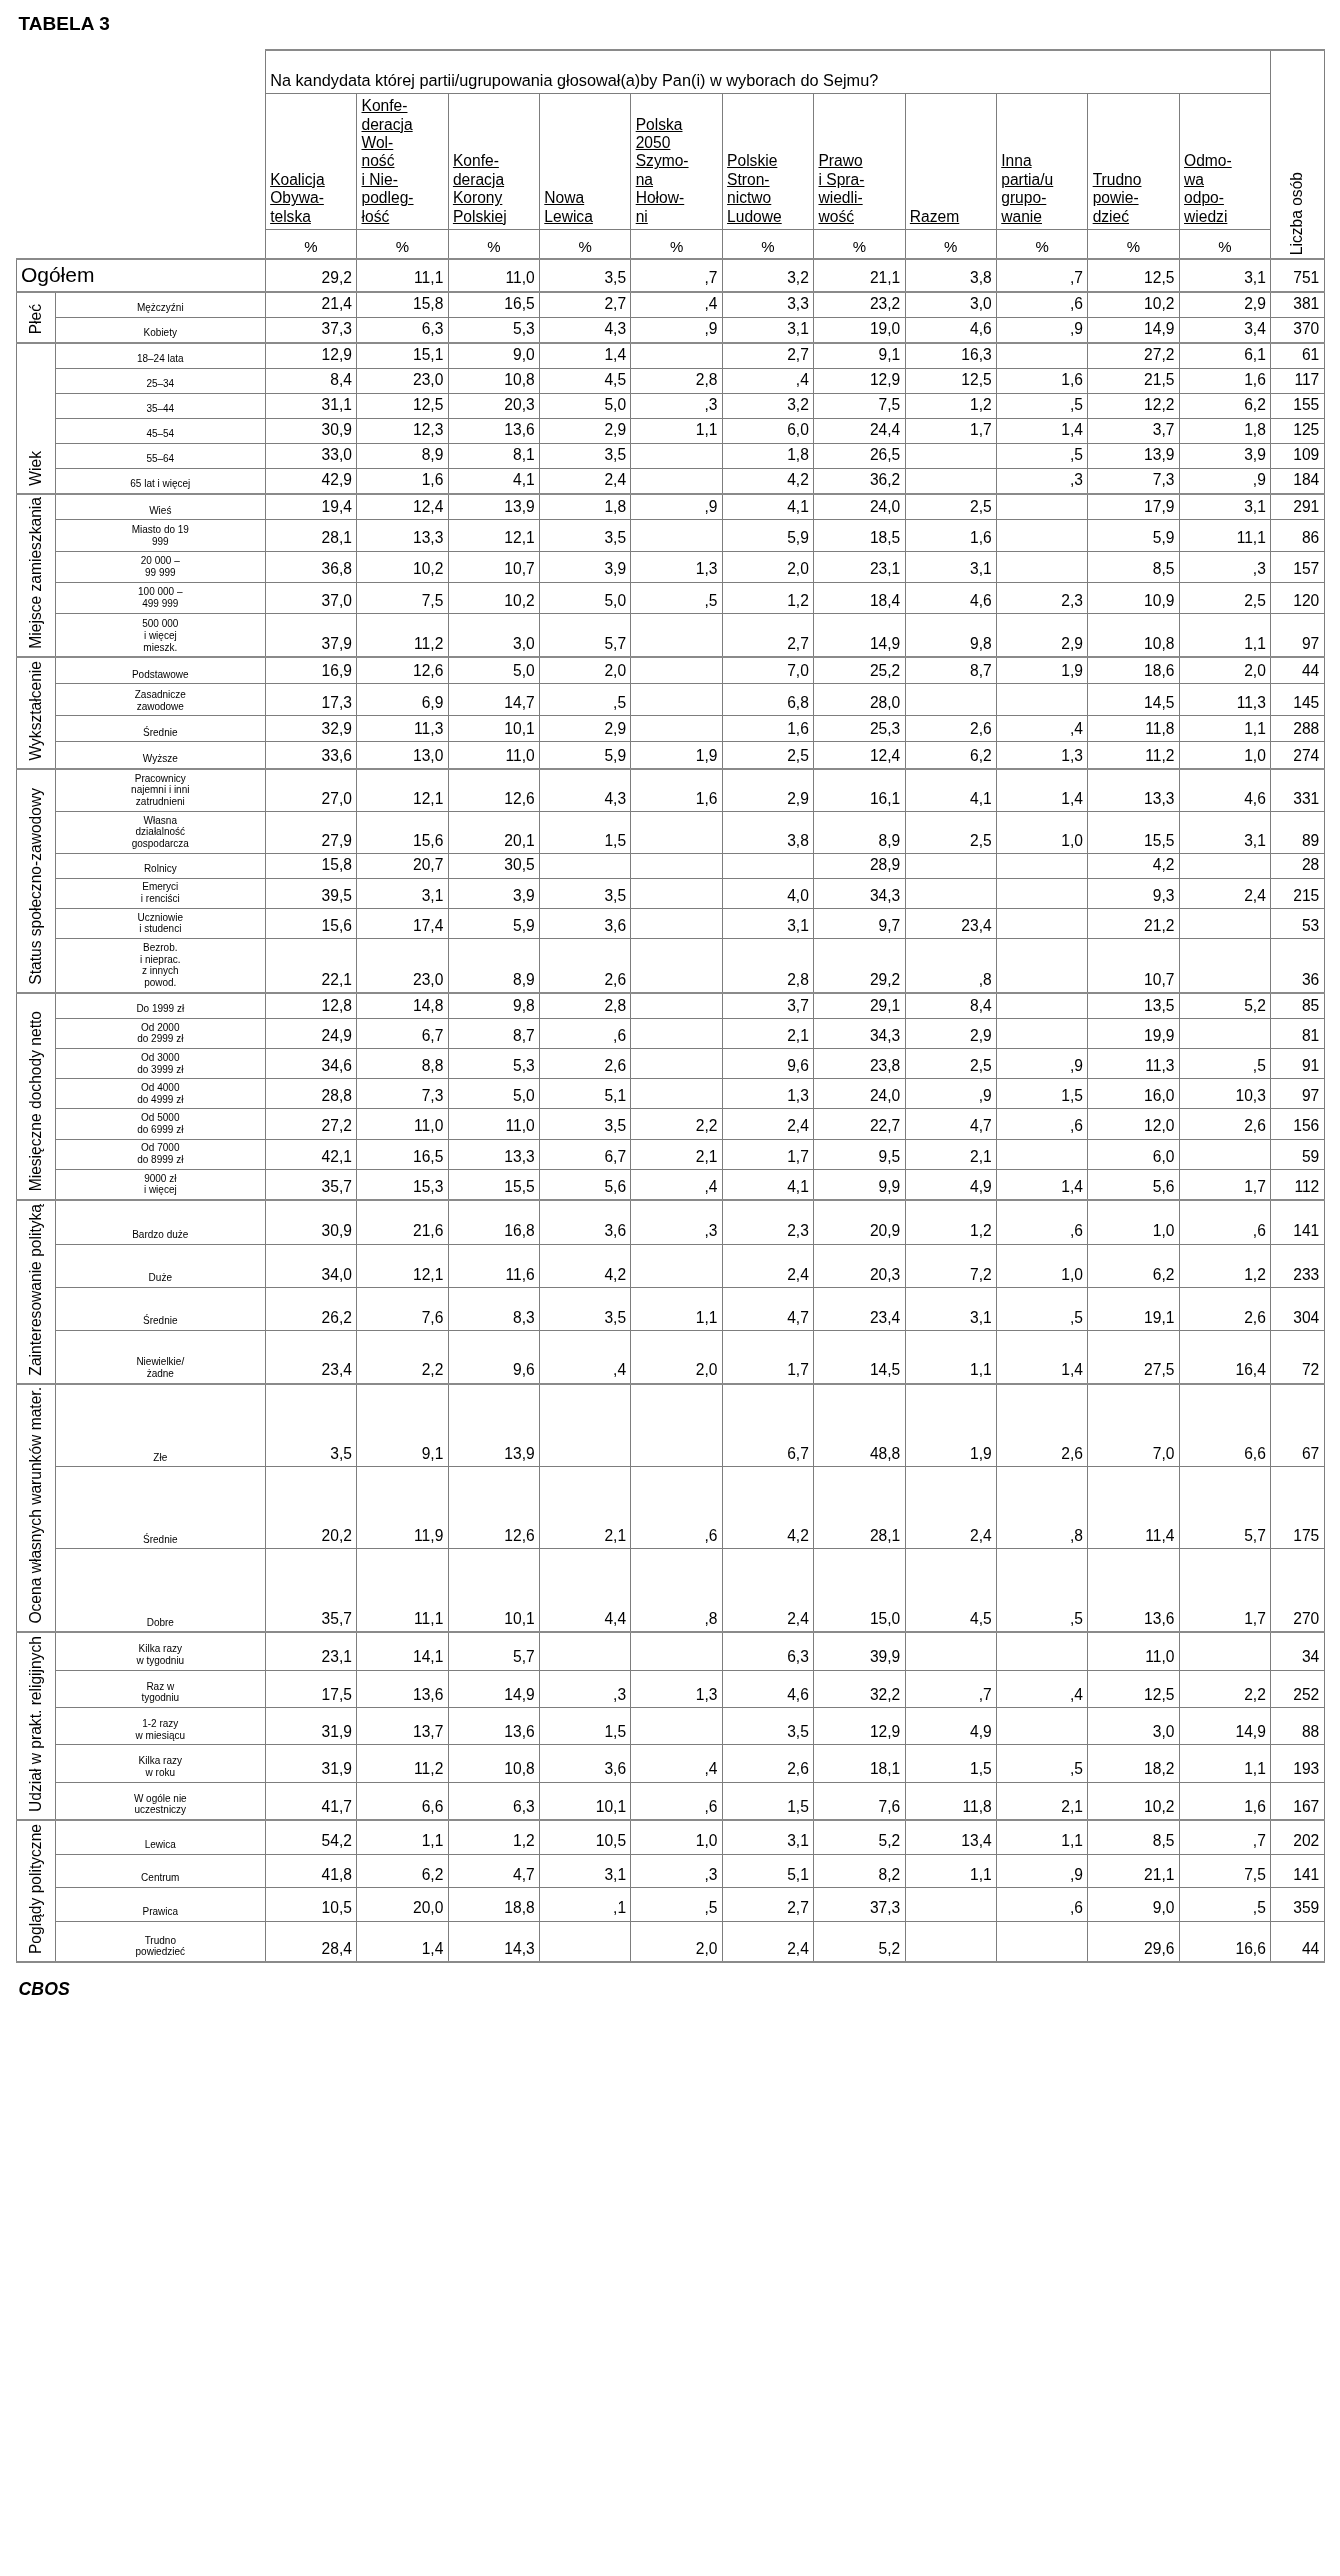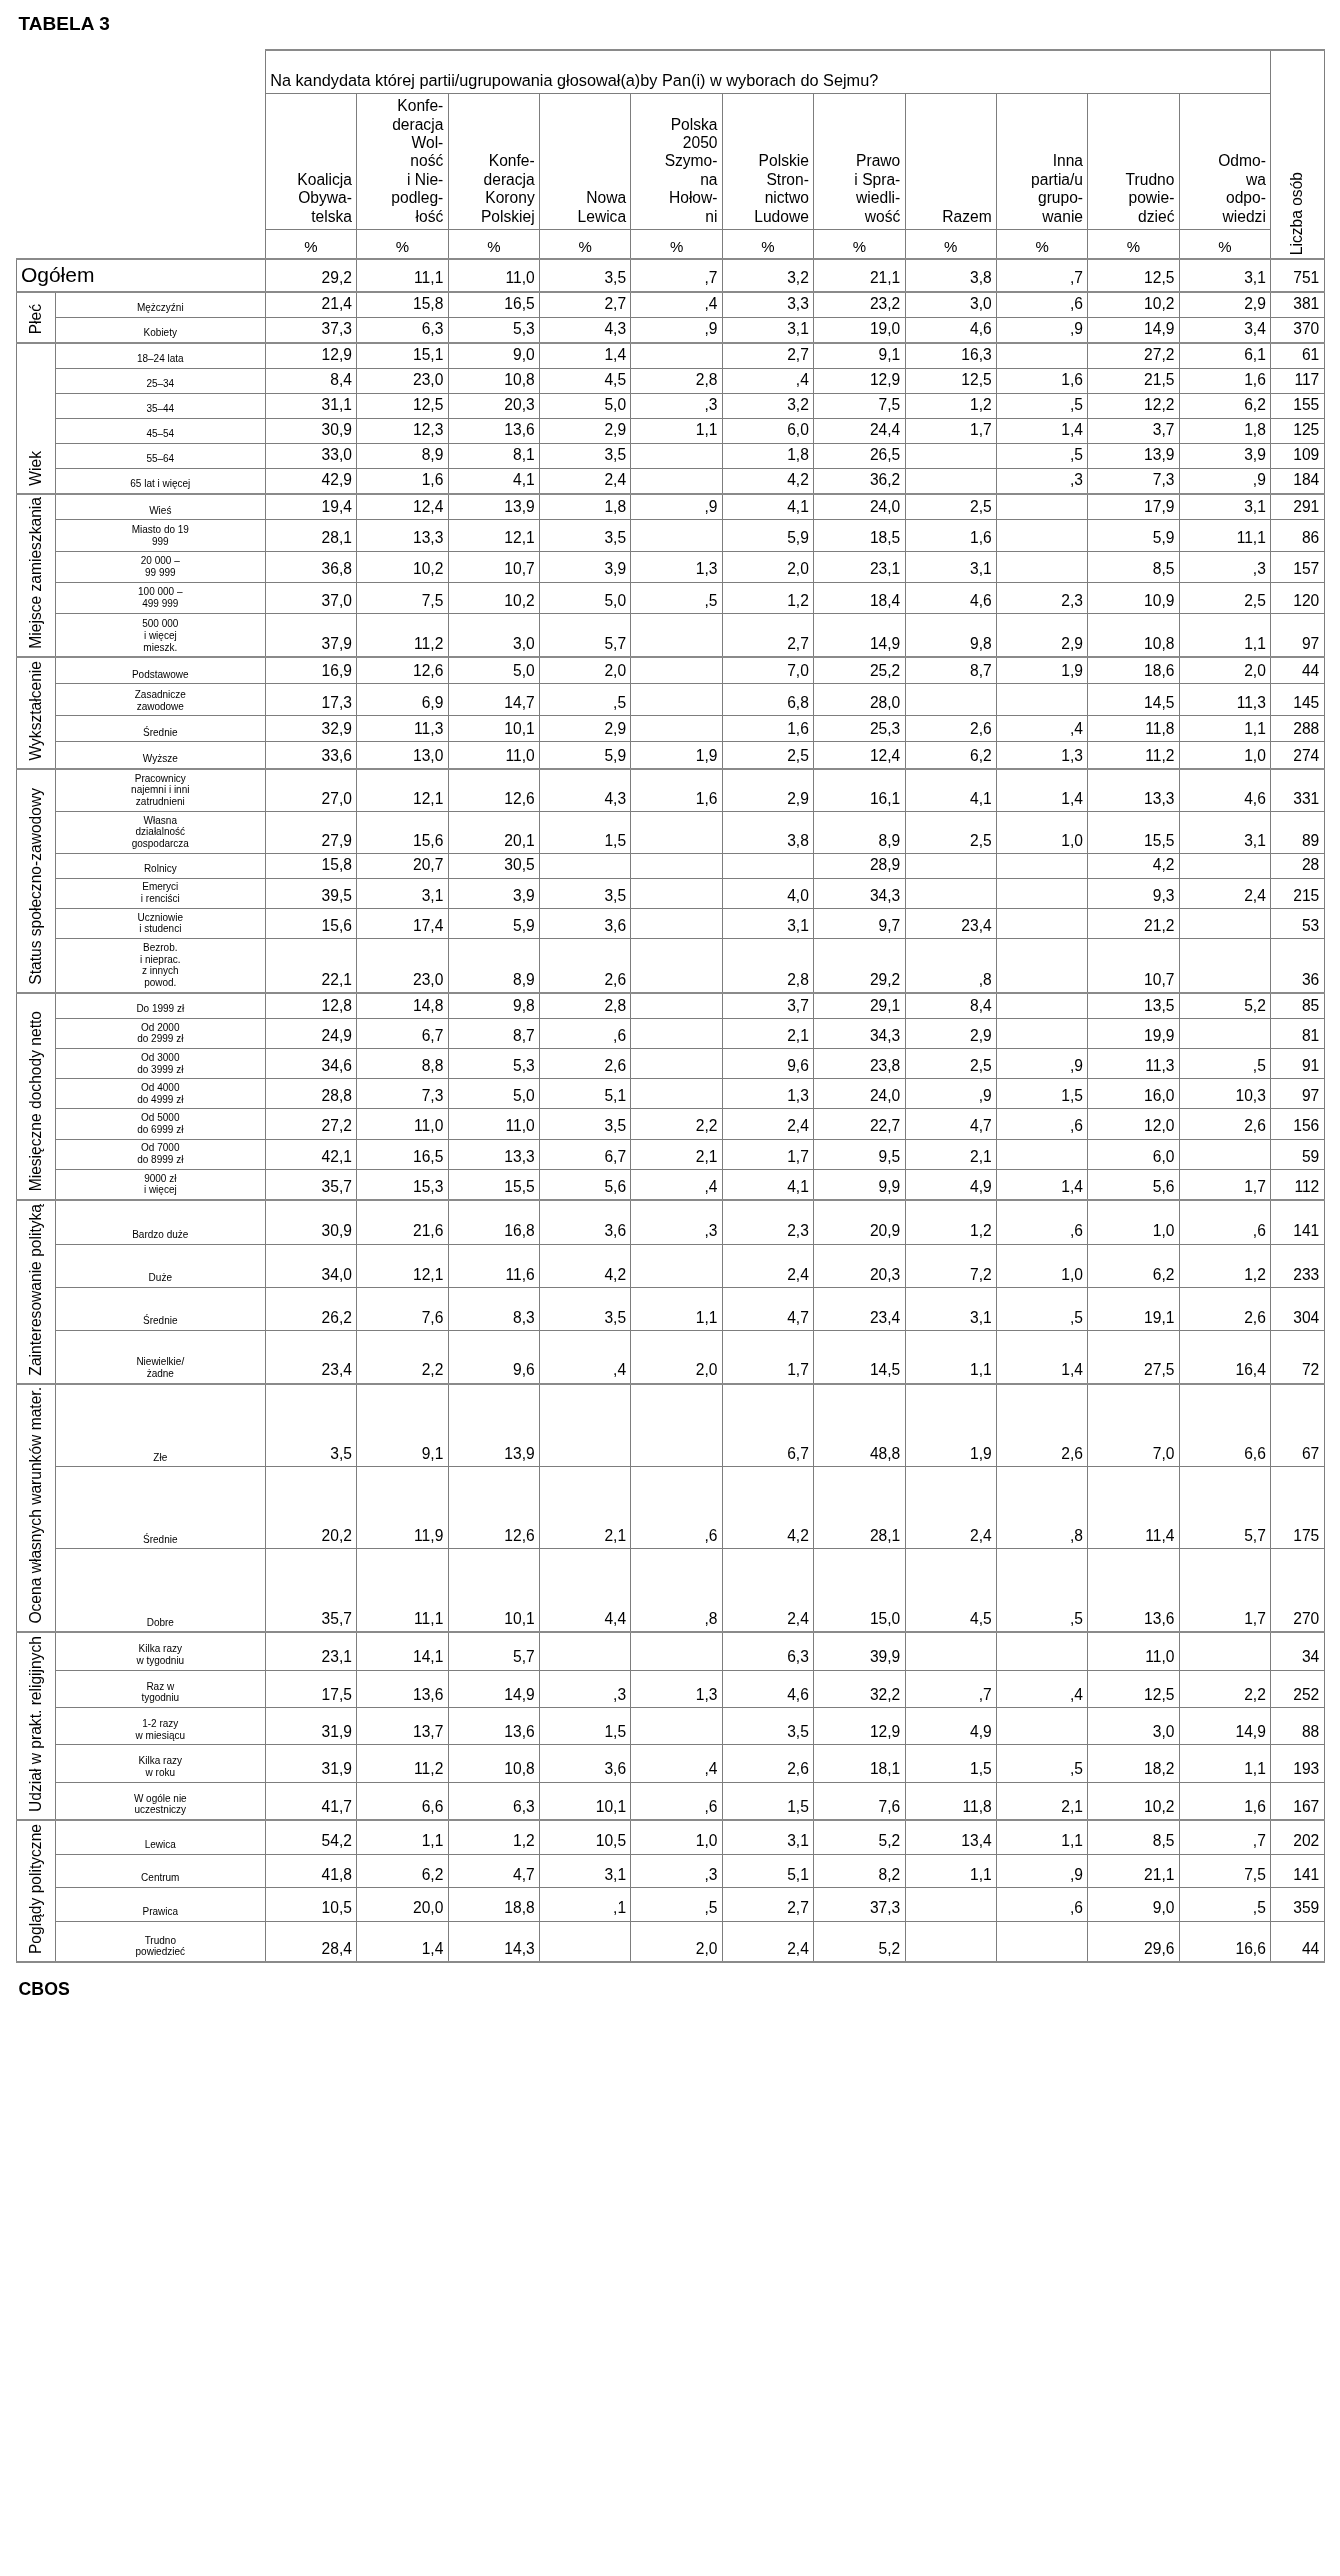--- a/index.html
+++ b/index.html
@@ -22,20 +22,21 @@
     font-size: 19px;
     font-weight: bold;
     letter-spacing: 0.1px;
     margin: 0 0 14px 2.8px;
   }
   .footer {
     font-size: 17.7px;
     font-weight: bold;
     margin: 15.6px 0 0 2.8px;
     letter-spacing: 0.1px;
+    font-style: italic;
   }
 
   table.t3 {
     border-collapse: collapse;
     width: 1309px;
     table-layout: fixed;
     font-size: 15.6px;
   }
   table.t3 td, table.t3 th {
     border: 0.7px solid #7d7d7d;
@@ -52,26 +53,27 @@
   .blank      { border: 0 !important; }
 
   
   .qhead {
     text-align: left;
     vertical-align: middle;
     font-size: 16.3px;
     height: 37px;
   }
   .colhead {
-    text-align: right;
+    text-align: left;
     vertical-align: bottom;
     font-size: 15.6px;
     height: 106px;
     padding-bottom: 5px;
     line-height: 1.16;
+    text-decoration: underline;
   }
   .pcthead {
     text-align: center;
     vertical-align: middle;
     font-size: 15px;
     height: 23px;
   }
 
   
   .vert-cell {

